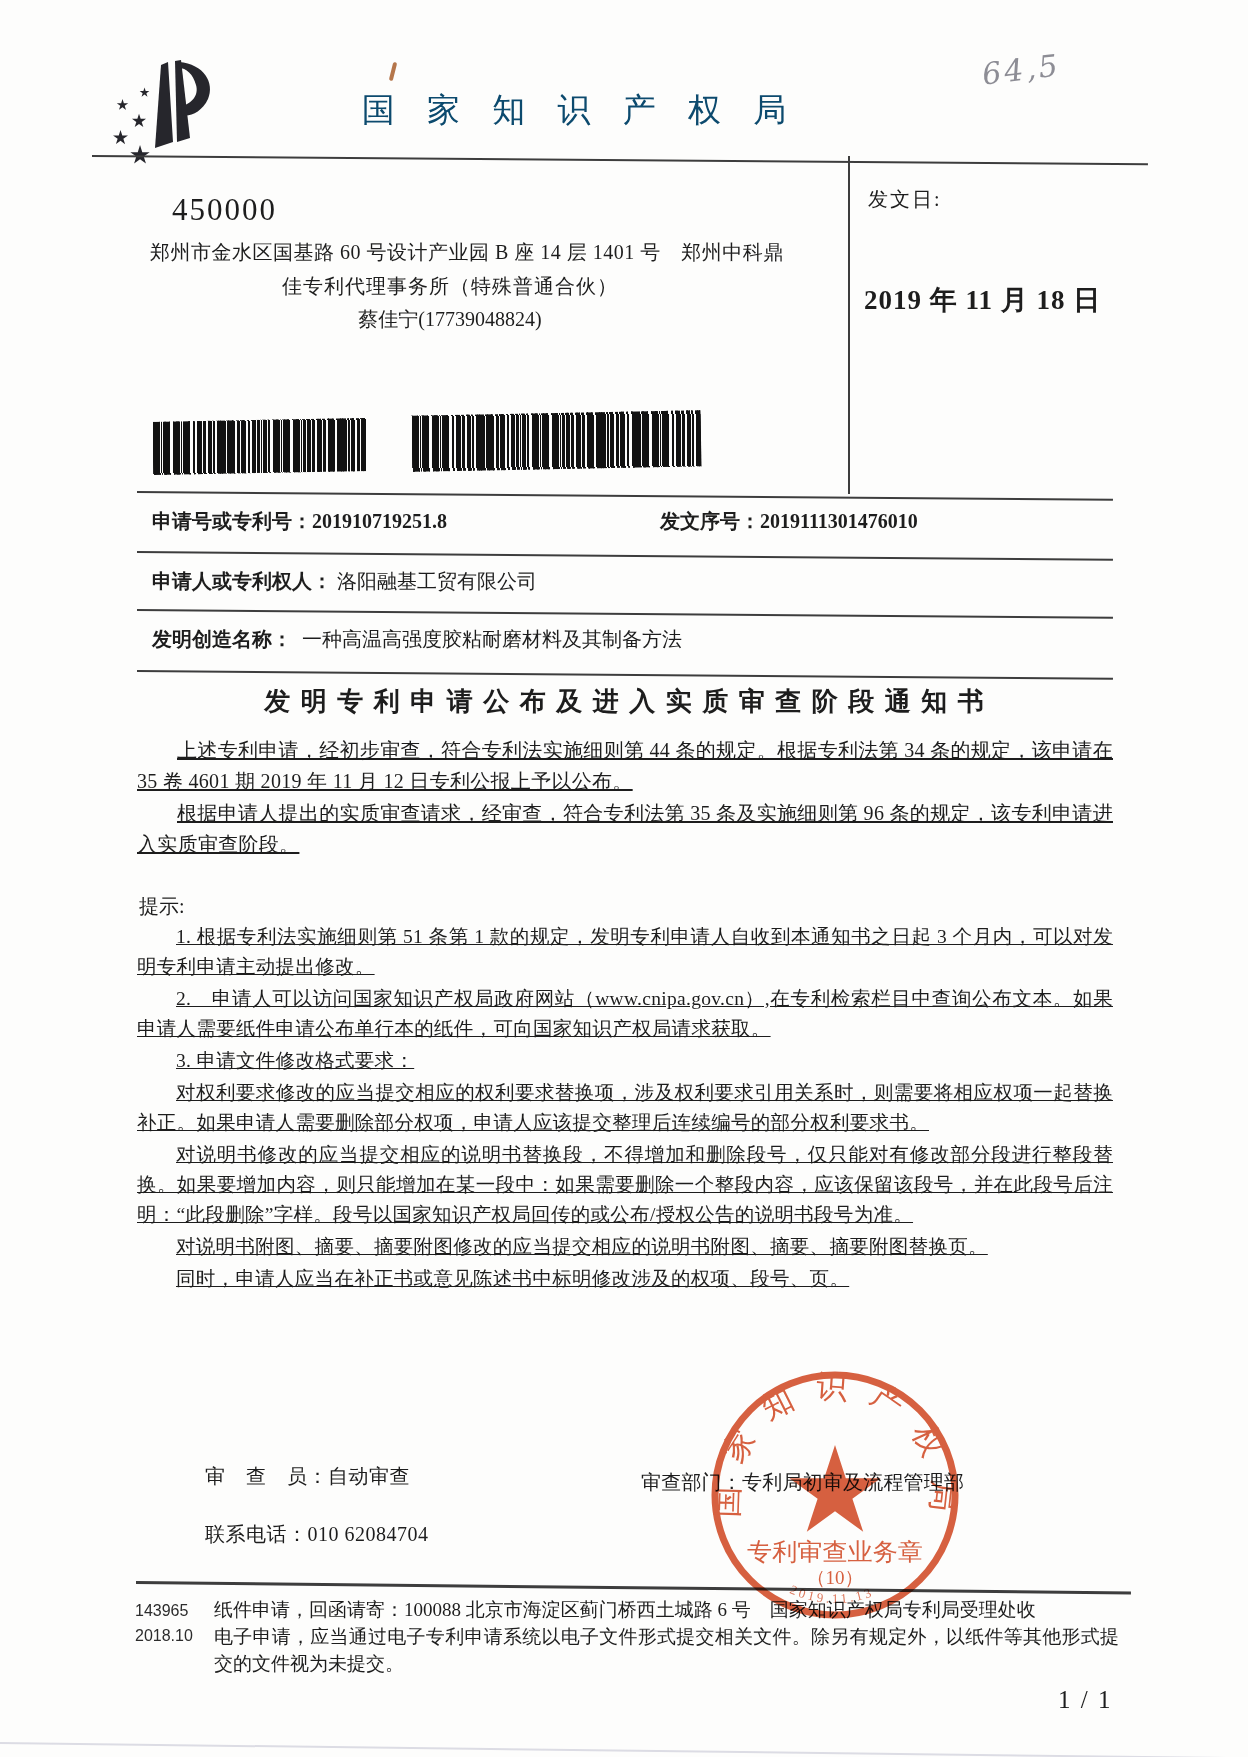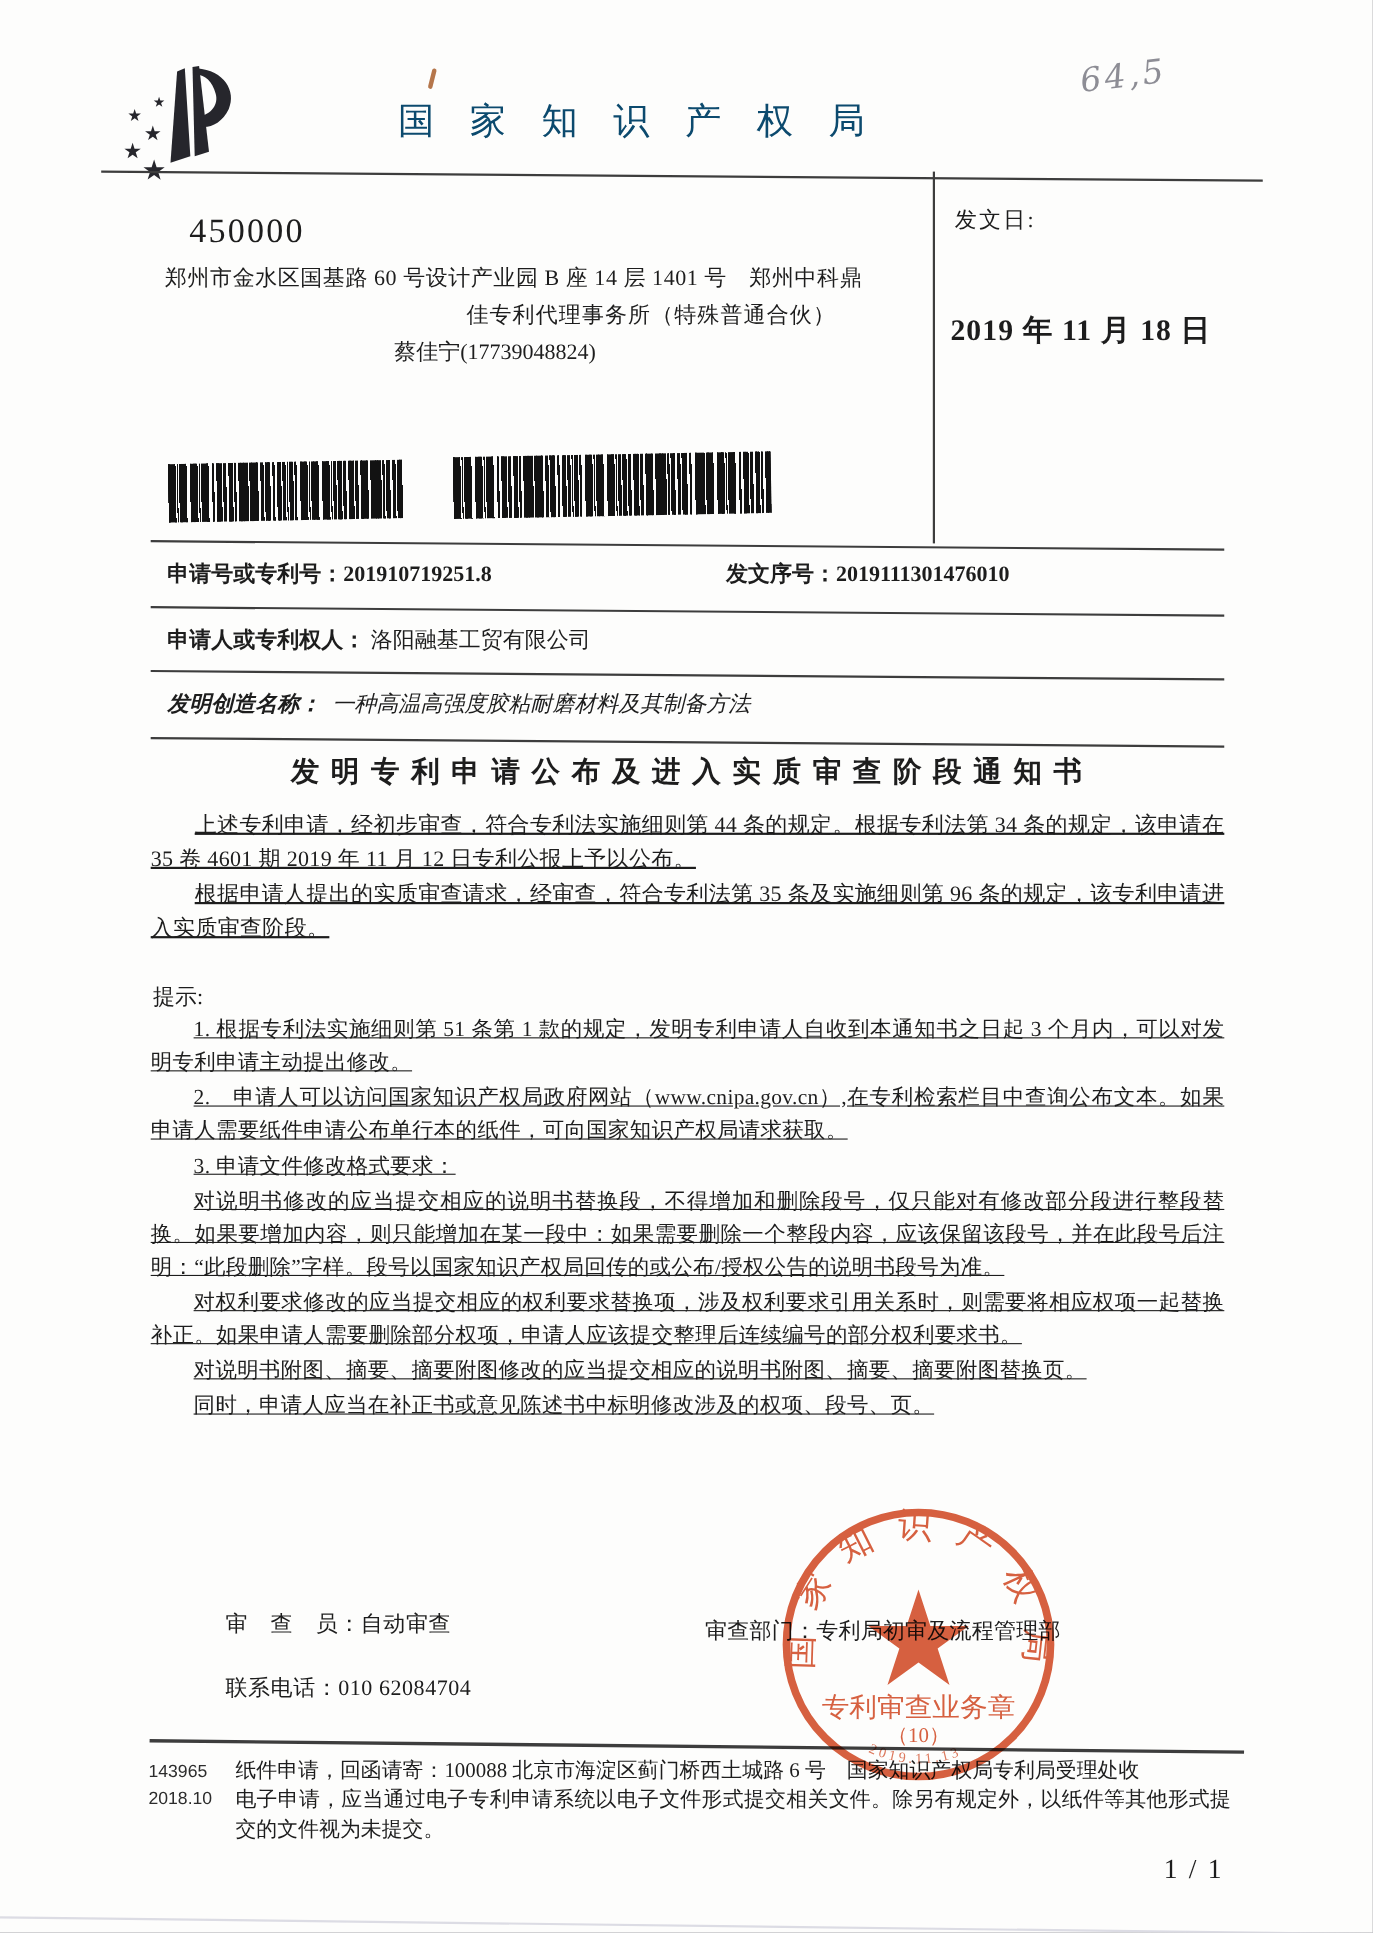--- a/index.html
+++ b/index.html
@@ -16,21 +16,21 @@
   .agency-title{position:absolute;left:300px;top:88px;width:560px;text-align:center;
     font-size:33px;letter-spacing:12px;color:#0c4a6e;}
   .handwritten{position:absolute;left:982px;top:52px;font-size:30px;color:#8d8d95;
     font-style:italic;transform:rotate(-7deg);font-family:"DejaVu Serif",serif;letter-spacing:3px;}
   .pen-mark{position:absolute;left:391px;top:62px;width:4px;height:19px;background:#a85e2c;
     transform:rotate(14deg);border-radius:2px;opacity:.85;}
 
   
   .postal{position:absolute;left:172px;top:192px;font-size:31px;font-weight:400;letter-spacing:2px;}
   .addr1{position:absolute;left:150px;top:239px;width:640px;font-size:20px;letter-spacing:.5px;}
-  .addr2{position:absolute;left:140px;top:273px;width:620px;text-align:right;font-size:20px;letter-spacing:1px;}
+  .addr2{position:absolute;left:140px;top:273px;width:620px;text-align:center;font-size:20px;letter-spacing:1px;}
   .addr3{position:absolute;left:140px;top:306px;width:620px;text-align:center;font-size:20px;}
 
   
   .date-label{position:absolute;left:868px;top:186px;font-size:20px;letter-spacing:2px;}
   .date-value{position:absolute;left:864px;top:282px;font-size:27px;font-weight:700;letter-spacing:1px;}
 
   
   .barcode{position:absolute;transform:rotate(-1.1deg);
     background:
       repeating-linear-gradient(90deg,#121212 0 2px,rgba(0,0,0,0) 2px 5px),
@@ -107,41 +107,41 @@
   <div class="meta-row" style="top:508px;">
     <span class="lbl">申请号或专利号：</span><b>201910719251.8</b>
     <span class="pair2"><span class="lbl">发文序号：</span><b>2019111301476010</b></span>
   </div>
   <div class="rule" style="left:137px;top:551px;width:976px;"></div>
   <div class="meta-row" style="top:568px;">
     <span class="lbl">申请人或专利权人：</span>
     <span>洛阳融基工贸有限公司</span>
   </div>
   <div class="rule" style="left:137px;top:609px;width:976px;"></div>
-  <div class="meta-row" style="top:626px;font-style:italic;">
+  <div class="meta-row" style="top:626px;">
     <span class="lbl">发明创造名称：</span>&nbsp;
     <span>一种高温高强度胶粘耐磨材料及其制备方法</span>
   </div>
   <div class="rule" style="left:137px;top:670px;width:976px;"></div>
 
   <div class="notice-title">发 明 专 利 申 请 公 布 及 进 入 实 质 审 查 阶 段 通 知 书</div>
 
   <div class="bodytext" style="top:735px;">
     <p>上述专利申请，经初步审查，符合专利法实施细则第 44 条的规定。根据专利法第 34 条的规定，该申请在 35 卷 4601 期 2019 年 11 月 12 日专利公报上予以公布。</p>
     <p>根据申请人提出的实质审查请求，经审查，符合专利法第 35 条及实施细则第 96 条的规定，该专利申请进入实质审查阶段。</p>
   </div>
 
   <div class="tips-label">提示:</div>
 
   <div class="bodytext" style="top:922px;font-size:19.5px;line-height:30px;">
     <p>1. 根据专利法实施细则第 51 条第 1 款的规定，发明专利申请人自收到本通知书之日起 3 个月内，可以对发明专利申请主动提出修改。</p>
     <p>2.　申请人可以访问国家知识产权局政府网站（www.cnipa.gov.cn）,在专利检索栏目中查询公布文本。如果申请人需要纸件申请公布单行本的纸件，可向国家知识产权局请求获取。</p>
     <p>3. 申请文件修改格式要求：</p>
+    <p>对权利要求修改的应当提交相应的权利要求替换项，涉及权利要求引用关系时，则需要将相应权项一起替换补正。如果申请人需要删除部分权项，申请人应该提交整理后连续编号的部分权利要求书。</p>
     <p>对说明书修改的应当提交相应的说明书替换段，不得增加和删除段号，仅只能对有修改部分段进行整段替换。如果要增加内容，则只能增加在某一段中：如果需要删除一个整段内容，应该保留该段号，并在此段号后注明：“此段删除”字样。段号以国家知识产权局回传的或公布/授权公告的说明书段号为准。</p>
-    <p>对权利要求修改的应当提交相应的权利要求替换项，涉及权利要求引用关系时，则需要将相应权项一起替换补正。如果申请人需要删除部分权项，申请人应该提交整理后连续编号的部分权利要求书。</p>
     <p>对说明书附图、摘要、摘要附图修改的应当提交相应的说明书附图、摘要、摘要附图替换页。</p>
     <p>同时，申请人应当在补正书或意见陈述书中标明修改涉及的权项、段号、页。</p>
   </div>
 
   <div class="signoff" style="left:205px;top:1463px;">
     <span>审　查　员：</span><span>自动审查</span>
   </div>
   <div class="signoff" style="left:641px;top:1469px;letter-spacing:.2px;">
     <span>审查部门：</span><span>专利局初审及流程管理部</span>
   </div>

